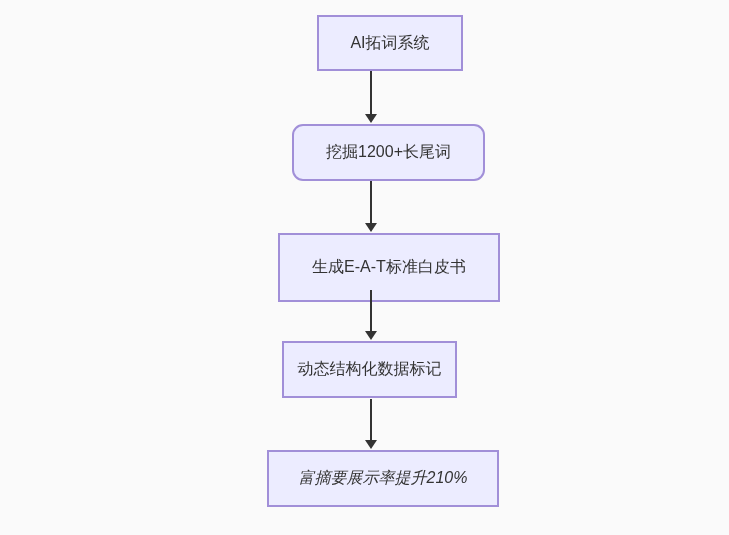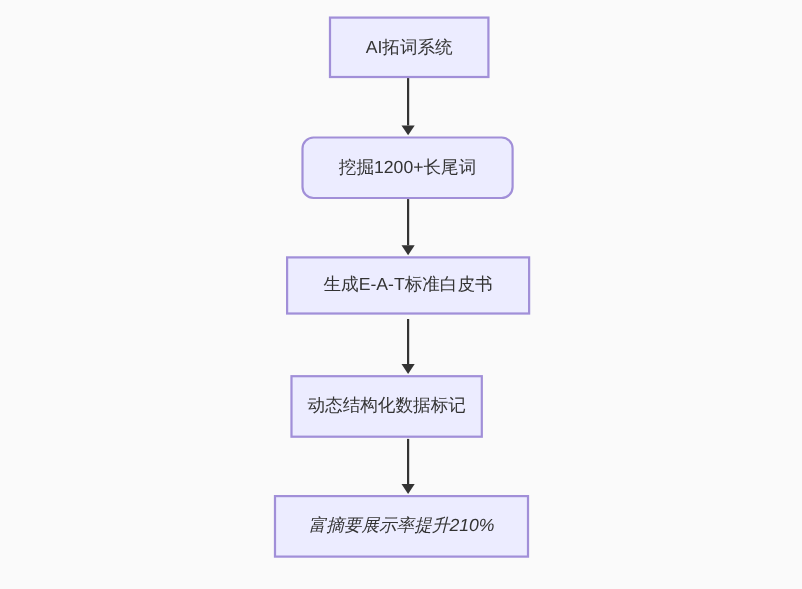--- a/index.html
+++ b/index.html
@@ -26,24 +26,25 @@
     position:absolute;
     display:flex;
     align-items:center;
     justify-content:center;
     background:var(--node-fill);
     border:2px solid var(--node-border);
     color:var(--text);
     font-size:16px;
     text-align:center;
     white-space:nowrap;
+    margin-left:18px;
   }
   .node-1{left:299px;top:15px;width:146px;height:56px;}
   .node-2{left:274px;top:124px;width:193px;height:57px;border-radius:11px;}
-  .node-3{left:260px;top:233px;width:222px;height:53px;}
+  .node-3{left:260px;top:233px;width:222px;height:69px;}
   .node-4{left:264px;top:341px;width:175px;height:57px;}
   .node-5{left:249px;top:450px;width:232px;height:57px;font-style:italic;}
 
   .arrow{position:absolute;left:365px;width:12px;}
   .arrow .line{
     position:absolute;
     left:5px;top:0;
     width:2px;
     background:var(--arrow);
   }

